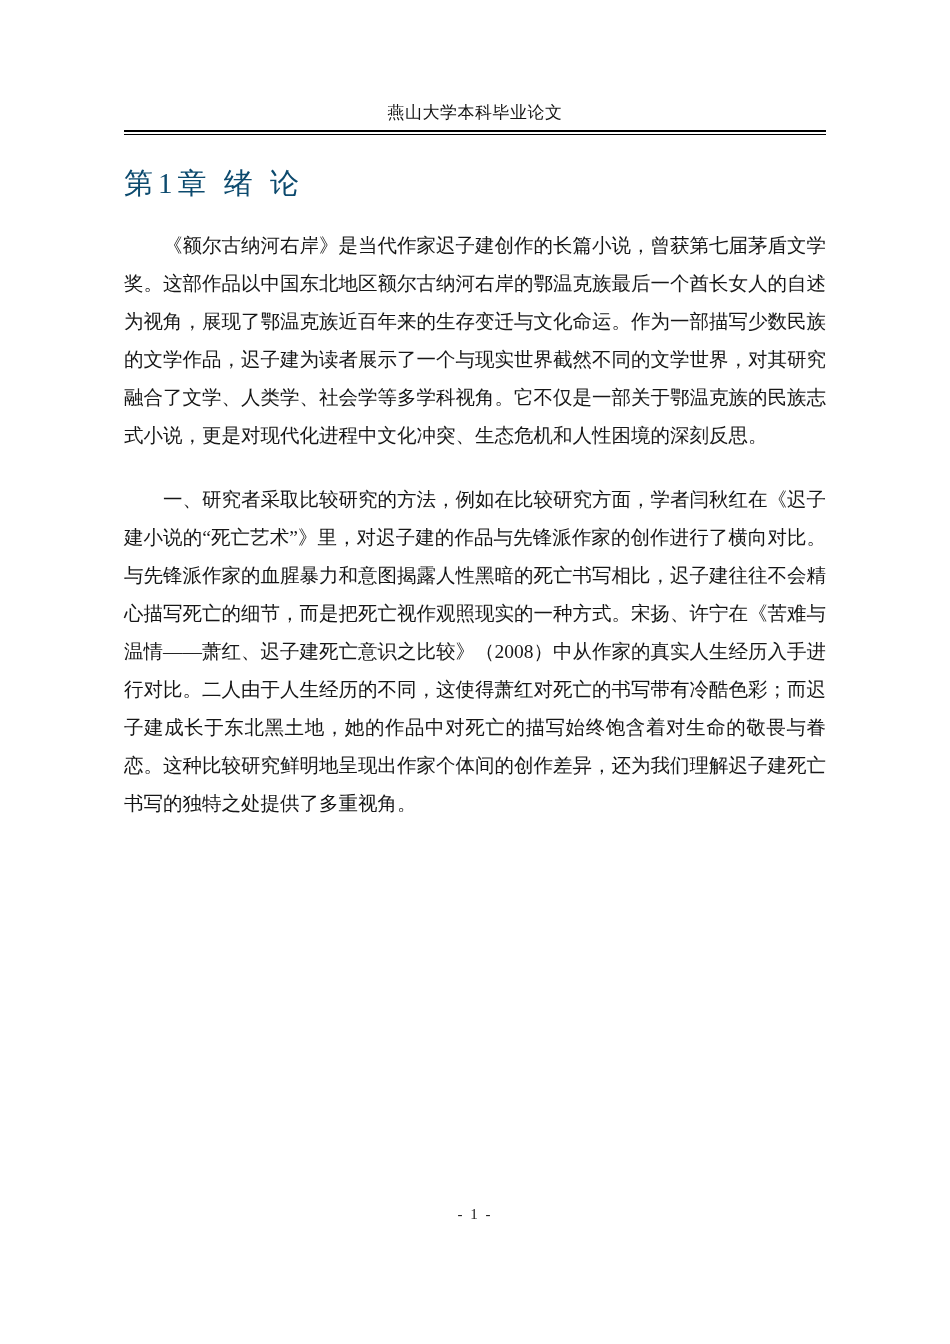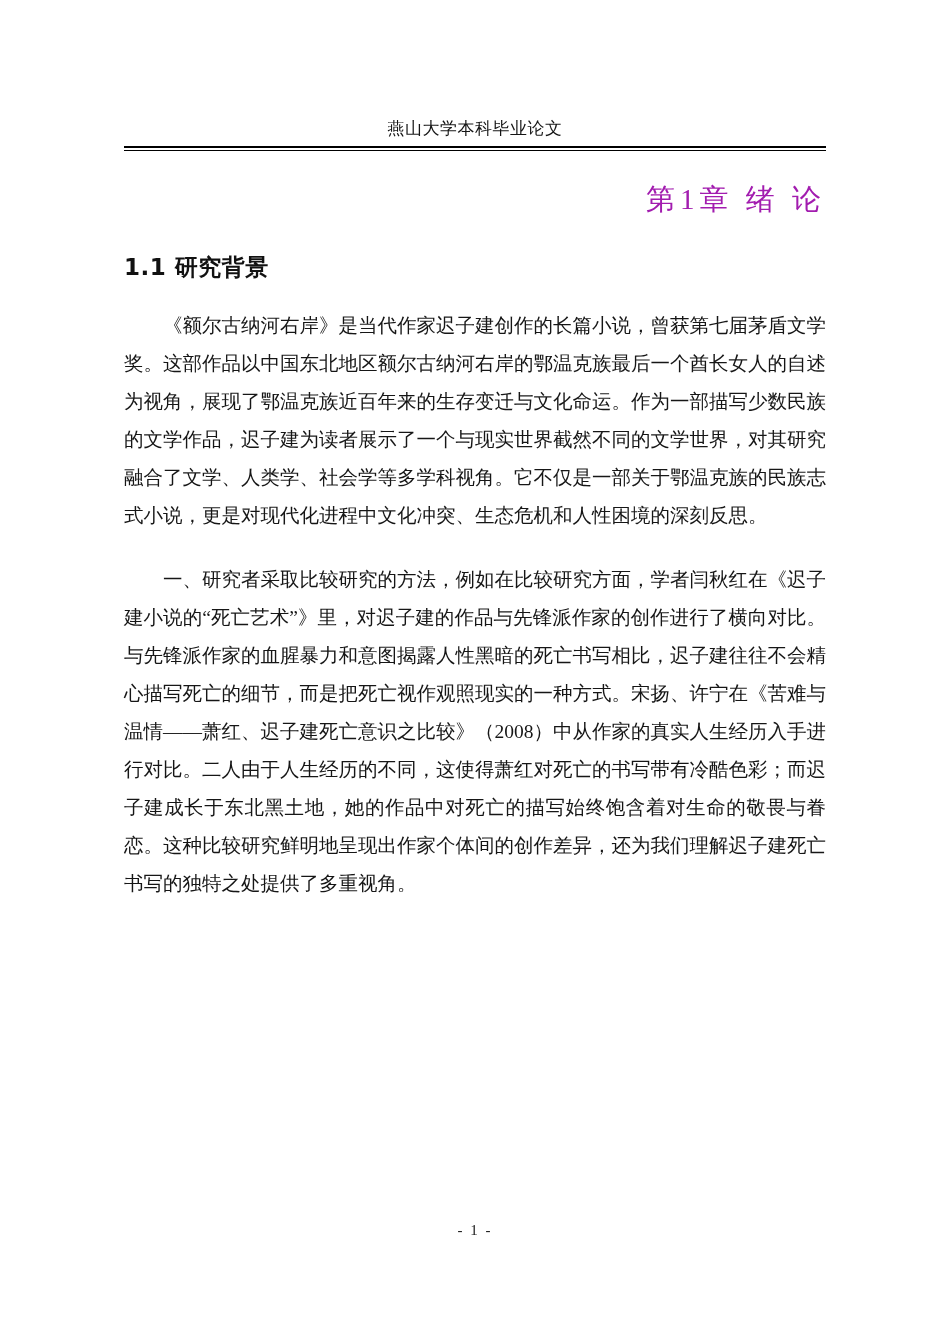--- a/index.html
+++ b/index.html
@@ -5,45 +5,45 @@
   html, body { margin: 0; padding: 0; }
   body {
     width: 950px; height: 1344px;
     background: #ffffff;
     color: #141414;
     font-family: "Liberation Serif", "DejaVu Serif", serif;
     position: relative;
     overflow: hidden;
   }
   .page { width: 950px; height: 1344px; position: relative; }
-  .content { margin: 16px 124px; width: 702px; }
+  .content { margin: 0 124px; width: 702px; }
 
   .header-text {
     padding-top: 102px;
     text-align: center;
     font-size: 17px;
     line-height: 21px;
     letter-spacing: 0.5px;
   }
   .header-rule {
     margin-top: 7px;
     height: 1.5px;
     border-top: 2.2px solid #000;
     border-bottom: 1.8px solid #000;
     background: transparent;
   }
 
   .chapter-title {
     margin-top: 31px;
-    text-align: right;
+    text-align: left;
     font-size: 29px;
     line-height: 35px;
     letter-spacing: 5px;
     font-weight: 500;
-    color: #a21caf;
+    color: #0c4a6e;
   }
 
   .section-heading {
     margin-top: 36px;
     font-size: 23px;
     line-height: 28px;
     font-weight: 600;
     font-family: "DejaVu Sans", "Liberation Sans", sans-serif;
     color: #111;
     letter-spacing: 0.5px;
@@ -77,21 +77,20 @@
 
 <div class="page">
   <div class="content">
 
     <div class="header-text">燕山大学本科毕业论文</div>
 
     <div class="header-rule"></div>
 
     <div class="chapter-title">第1章 绪 论</div>
 
-    <div class="section-heading">1.1 研究背景</div>
 
     <div class="section-body">
       <p>《额尔古纳河右岸》是当代作家迟子建创作的长篇小说，曾获第七届茅盾文学奖。这部作品以中国东北地区额尔古纳河右岸的鄂温克族最后一个酋长女人的自述为视角，展现了鄂温克族近百年来的生存变迁与文化命运。作为一部描写少数民族的文学作品，迟子建为读者展示了一个与现实世界截然不同的文学世界，对其研究融合了文学、人类学、社会学等多学科视角。它不仅是一部关于鄂温克族的民族志式小说，更是对现代化进程中文化冲突、生态危机和人性困境的深刻反思。</p>
     </div>
 
 
     <div class="section-body">
       <p>一、研究者采取比较研究的方法，例如在比较研究方面，学者闫秋红在《迟子建小说的“死亡艺术”》里，对迟子建的作品与先锋派作家的创作进行了横向对比。与先锋派作家的血腥暴力和意图揭露人性黑暗的死亡书写相比，迟子建往往不会精心描写死亡的细节，而是把死亡视作观照现实的一种方式。宋扬、许宁在《苦难与温情——萧红、迟子建死亡意识之比较》（2008）中从作家的真实人生经历入手进行对比。二人由于人生经历的不同，这使得萧红对死亡的书写带有冷酷色彩；而迟子建成长于东北黑土地，她的作品中对死亡的描写始终饱含着对生命的敬畏与眷恋。这种比较研究鲜明地呈现出作家个体间的创作差异，还为我们理解迟子建死亡书写的独特之处提供了多重视角。</p>
     </div>
 

